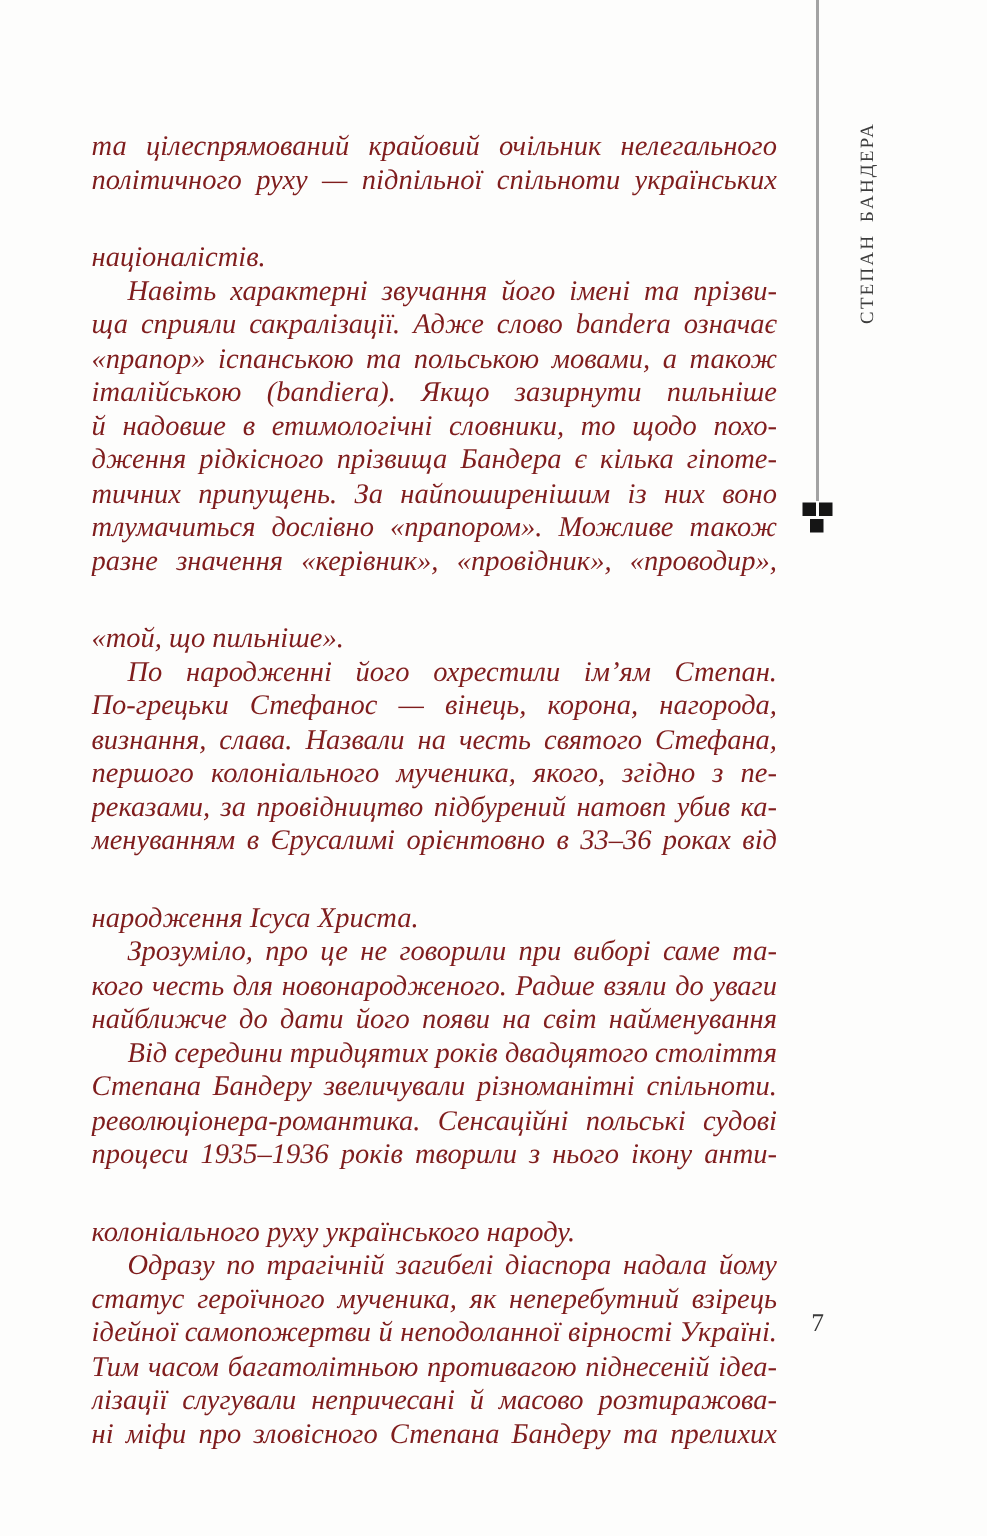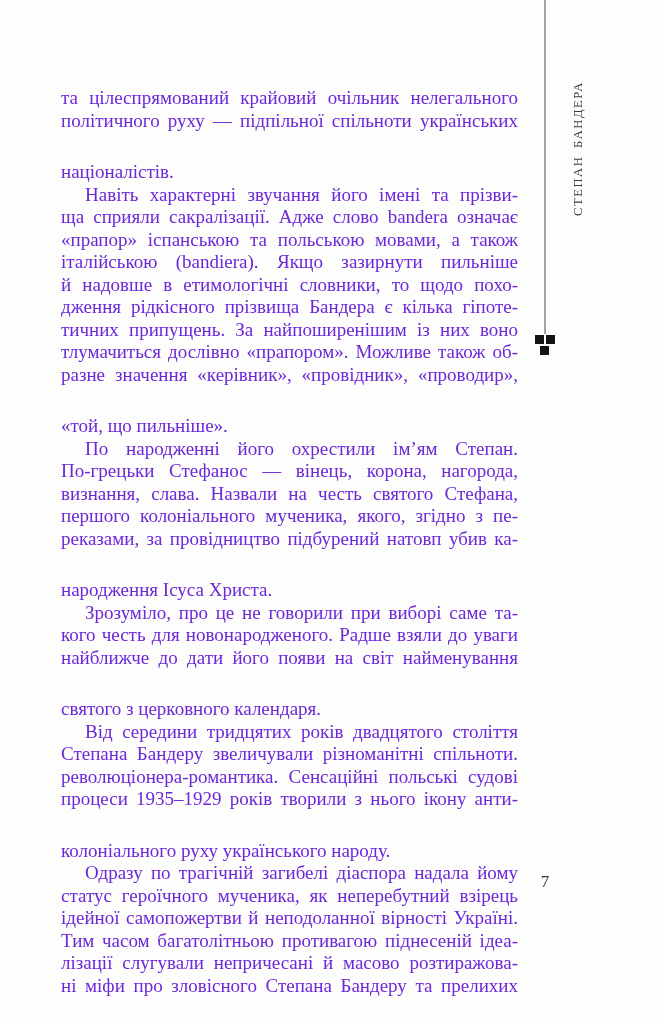--- a/index.html
+++ b/index.html
@@ -10,23 +10,24 @@
     height: 1024px;
     background: #fdfdfc;
     overflow: hidden;
     font-family: "Liberation Serif", "DejaVu Serif", serif;
   }
   .text-block {
     position: absolute;
     left: 61px;
     top: 87px;
     width: 457px;
-    color: #6d28d9;
+    color: #7f1d1d;
     font-size: 19px;
     line-height: 22.5px;
+    font-style: italic;
   }
   .line {
     height: 22.5px;
     overflow: hidden;
     text-align: justify;
     text-align-last: justify;
     white-space: normal;
   }
   .line.para-start { text-indent: 24px; }
   .line.para-end { text-align-last: left; margin-top: 29px; }
@@ -96,29 +97,29 @@
       <div class="line">дження рідкісного прізвища Бандера є кілька гіпоте-</div>
       <div class="line">тичних припущень. За найпоширенішим із них воно</div>
       <div class="line">тлумачиться дослівно «прапором». Можливе також об-</div>
       <div class="line">разне значення «керівник», «провідник», «проводир»,</div>
       <div class="line para-end">«той, що пильніше».</div>
       <div class="line para-start">По народженні його охрестили ім’ям Степан.</div>
       <div class="line">По-грецьки Стефанос — вінець, корона, нагорода,</div>
       <div class="line">визнання, слава. Назвали на честь святого Стефана,</div>
       <div class="line">першого колоніального мученика, якого, згідно з пе-</div>
       <div class="line">реказами, за провідництво підбурений натовп убив ка-</div>
+      <div class="line">менуванням в Єрусалимі орієнтовно в 33–36 роках від</div>
       <div class="line para-end">народження Ісуса Христа.</div>
       <div class="line para-start">Зрозуміло, про це не говорили при виборі саме та-</div>
       <div class="line">кого честь для новонародженого. Радше взяли до уваги</div>
       <div class="line">найближче до дати його появи на світ найменування</div>
-      <div class="line para-end">святого з церковного календаря.</div>
       <div class="line para-start">Від середини тридцятих років двадцятого століття</div>
       <div class="line">Степана Бандеру звеличували різноманітні спільноти.</div>
       <div class="line">революціонера-романтика. Сенсаційні польські судові</div>
-      <div class="line">процеси 1935–1929 років творили з нього ікону анти-</div>
+      <div class="line">процеси 1935–1936 років творили з нього ікону анти-</div>
       <div class="line para-end">колоніального руху українського народу.</div>
       <div class="line para-start">Одразу по трагічній загибелі діаспора надала йому</div>
       <div class="line">статус героїчного мученика, як неперебутний взірець</div>
       <div class="line">ідейної самопожертви й неподоланної вірності Україні.</div>
       <div class="line">Тим часом багатолітньою противагою піднесеній ідеа-</div>
       <div class="line">лізації слугували непричесані й масово розтиражова-</div>
       <div class="line">ні міфи про зловісного Степана Бандеру та прелихих</div>
     </main>
 
   <div class="rule"></div>

